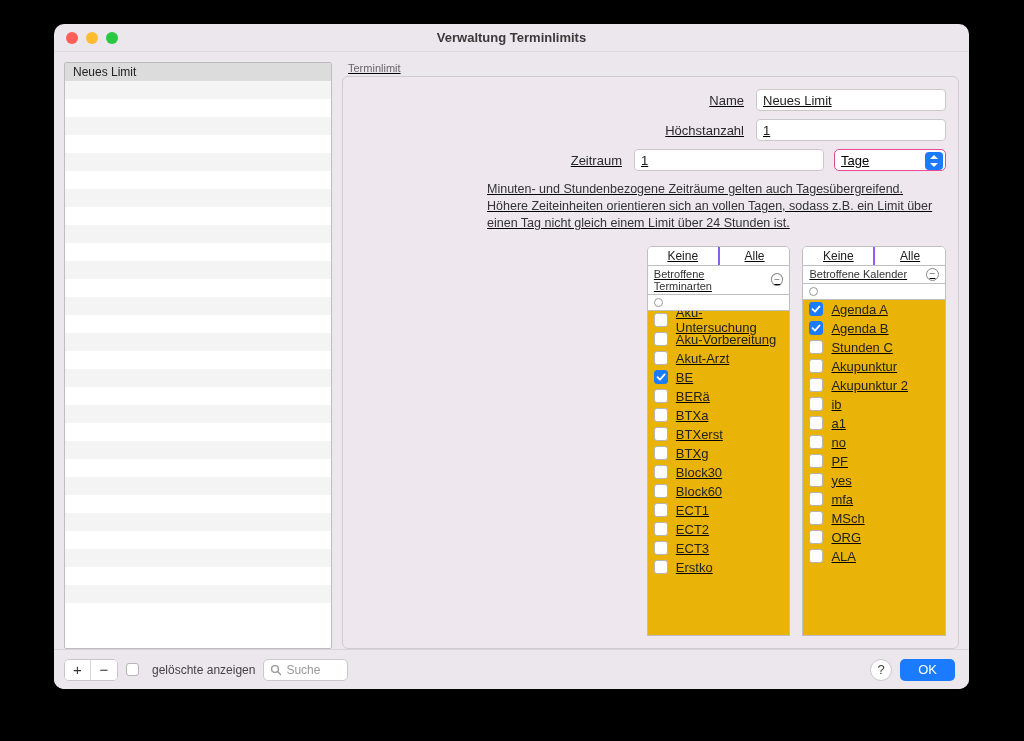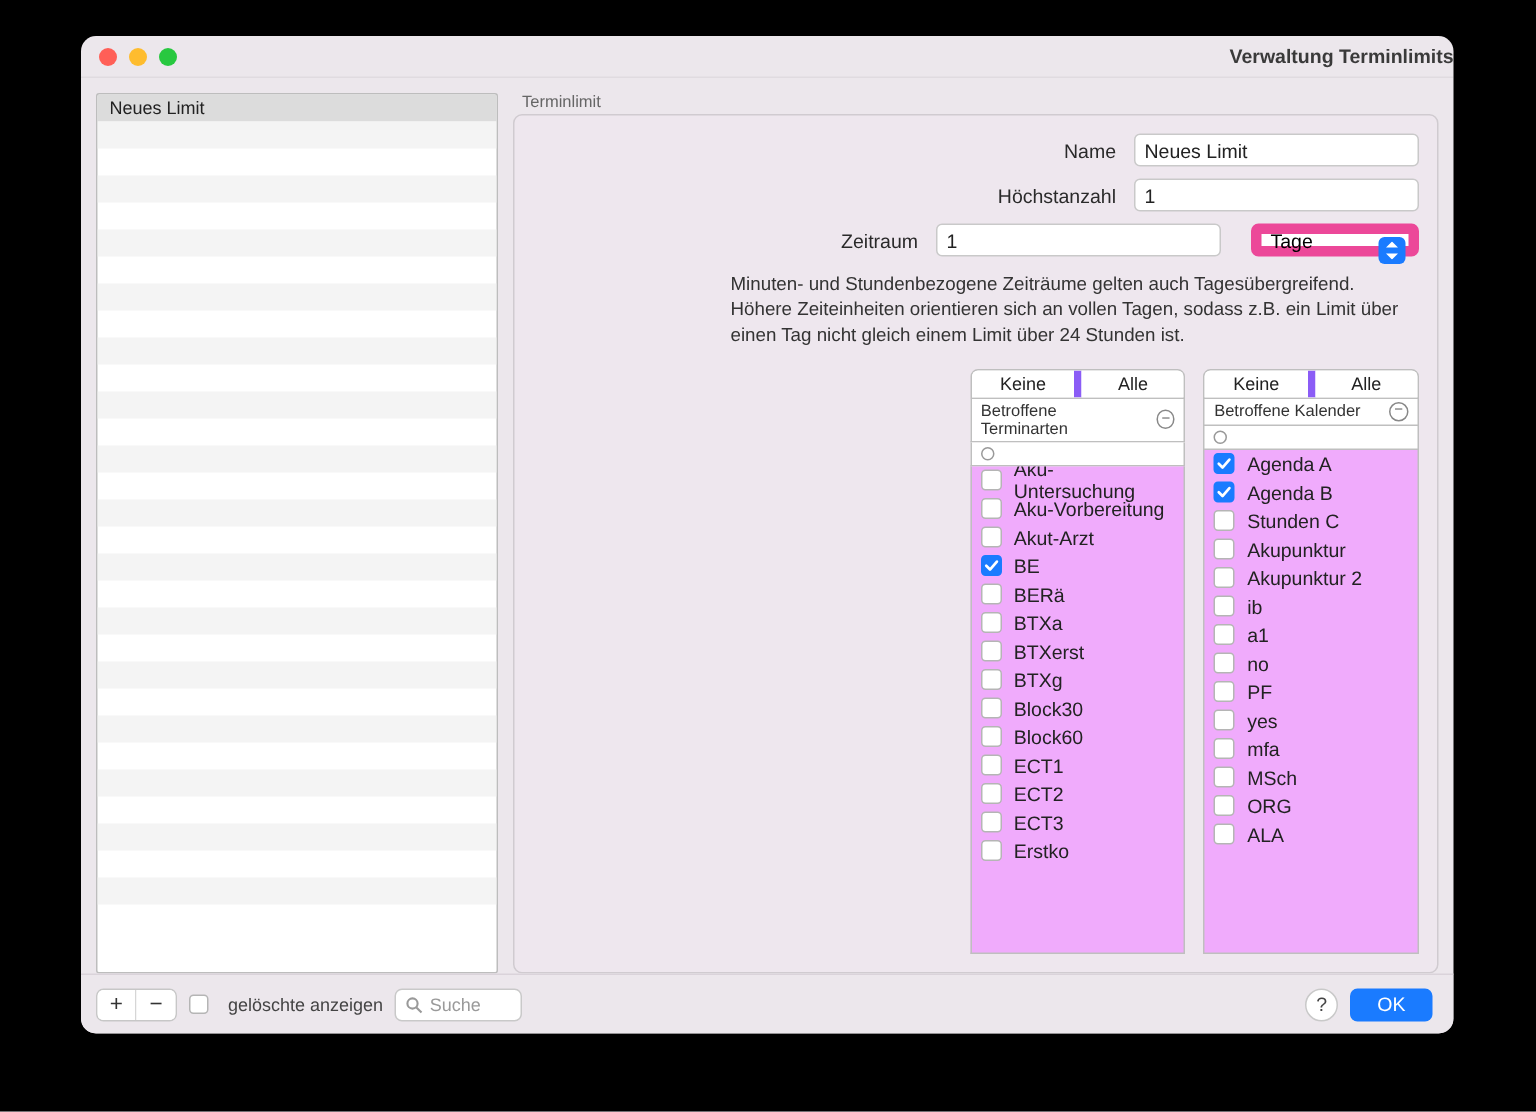--- a/index.html
+++ b/index.html
@@ -20,87 +20,87 @@
   
   .titlebar {
     height:28px;
     display:flex; align-items:center;
     position:relative;
     border-bottom:1px solid rgba(0,0,0,0.05);
   }
   .traffic { position:absolute; left:12px; top:8px; display:flex; gap:8px; }
   .tl { width:12px; height:12px; border-radius:50%; }
   .tl.red{background:#ff5f57;} .tl.yellow{background:#febc2e;} .tl.green{background:#28c840;}
-  .title { flex:1; text-align:right; font-size:13px; font-weight:600; color:#3a3a3a; }
+  .title { flex:1; text-align:center; font-size:13px; font-weight:600; color:#3a3a3a; }
 
   
   .body { flex:1; display:flex; gap:10px; padding:10px 10px 0 10px; min-height:0; }
 
   
   .sidebar { width:268px; display:flex; flex-direction:column; }
   .limits-list {
     flex:1;
     border:1px solid #bdbdbd;
     background:#fff;
     border-radius:2px;
     overflow:hidden;
   }
   .limits-row { height:18px; line-height:18px; padding:0 8px; font-size:12px; color:#222; }
   .limits-row.sel { background:#dcdcdc; }
   .limits-row.alt { background:#f4f4f4; }
 
   
-  .main { flex:1; display:flex; flex-direction:column; min-width:0; }
+  .main { flex:1; display:flex; flex-direction:column; min-width:0;text-decoration:underline; }
   .group-label { font-size:11px; color:#666; padding:0 0 2px 6px; }
   .group {
     border:1px solid #d0cbd0; border-radius:6px; background:#eee7ee;
     padding:12px; flex:1; display:flex; flex-direction:column; min-height:0;align-items:flex-end;
   }
   .form-row { display:flex; align-items:center; margin-bottom:8px; }
   .form-label { width:120px; text-align:right; padding-right:12px; font-size:13px; color:#2a2a2a; }
   .txt {
     flex:1; height:22px; border:1px solid #c9c9c9; border-radius:4px; background:#fff;
     padding:0 6px; font-size:13px; color:#222;
   }
   .txt.short { flex:0 0 108px; }
   .select {
-    margin-left:20px; height:22px; width:112px;
-    border:7px solid #ec4899; border-radius:5px; background:#fff;
+    margin-left:10px; height:22px; width:112px;
+    border:1px solid #ec4899; border-radius:5px; background:#fff;
     display:flex; align-items:center; padding:0 6px; font-size:13px; position:relative;
   }
   .sel-chev {
     position:absolute; right:2px; top:2px; width:18px; height:18px;
     background:#1a7bff; border-radius:4px;
     display:flex; align-items:center; justify-content:center;
   }
   .sel-chev svg { width:10px; height:12px; }
   .help-text { font-size:12.5px; color:#333; line-height:1.35; padding-left:132px; padding-right:8px; margin:2px 0 14px 0; }
 
   
   .cols { flex:1; display:flex; gap:12px; min-height:0; }
   .col { flex:1; display:flex; flex-direction:column; min-height:0; }
   .seg {
     height:20px; border:1px solid #bfbfbf; border-radius:5px 5px 0 0;
     display:flex; background:#fff; overflow:hidden;
   }
   .seg button {
     flex:1; border:none; background:#fff; font-size:12px; color:#222; cursor:pointer;
   }
-  .seg button:first-child { border-right:5px solid #8b5cf6; }
+  .seg button:first-child { border-right:2px solid #8b5cf6; }
   .col-head {
     border:1px solid #bfbfbf; border-top:none; font-size:11px; padding:2px 6px 2px 6px;
     background:#fff; display:flex; align-items:center; justify-content:space-between; color:#333;gap:12px;
   }
   .radio-row {
     border:1px solid #bfbfbf; border-top:none; background:#fff; height:16px;
     display:flex; align-items:center; padding-left:6px;
   }
   .radio-dot { width:9px; height:9px; border:1px solid #999; border-radius:50%; }
   .check-list {
-    flex:1; overflow:auto; border:1px solid #bfbfbf; border-top:none; background:#f0abfc; position:relative;
+    flex:1; overflow:auto; border:1px solid #bfbfbf; border-top:none; background:#eab308; position:relative;
   }
   .check-list::-webkit-scrollbar{width:14px;}
   .check-list::-webkit-scrollbar-thumb{background:#c5c5c5;border-radius:7px;border:3px solid #fff;}
   .item { display:flex; align-items:center; height:19px; padding:0 6px; font-size:13px; color:#222; }
   .cb {
     width:14px; height:14px; border:1px solid #b5b5b5; border-radius:3px; margin-right:8px;
     background:#fff; display:flex; align-items:center; justify-content:center; flex:none;
   }
   .cb.on { background:#1a7bff; border-color:#1a7bff; }
   .cb.on svg { width:10px; height:10px; }

